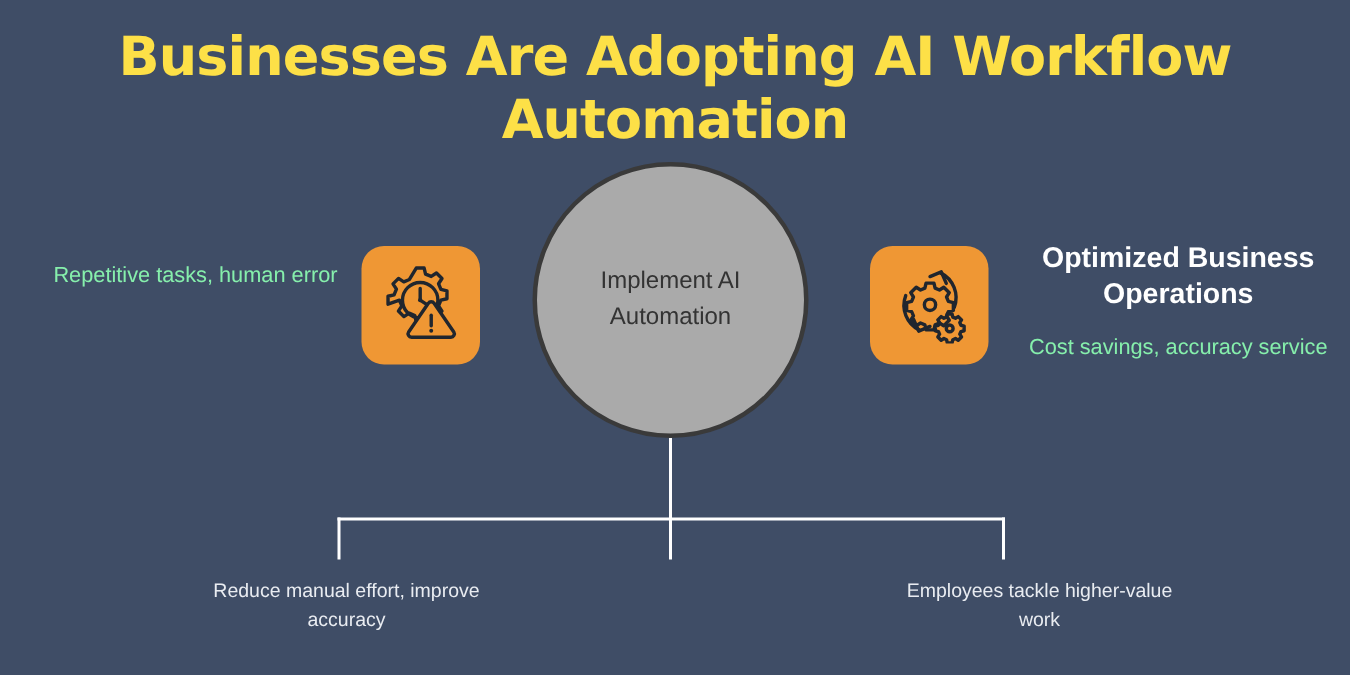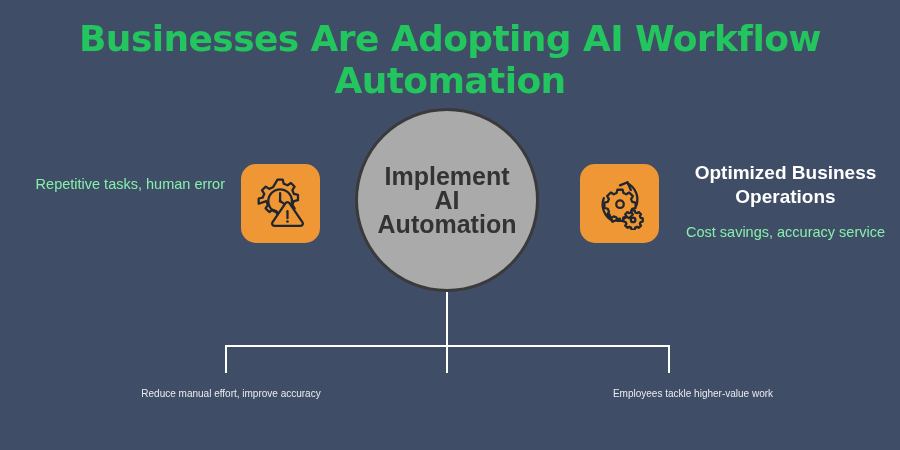--- a/index.html
+++ b/index.html
@@ -20,21 +20,21 @@
     overflow: hidden;
   }
 
   
   .title {
     position: absolute;
     top: 18px;
     left: 50px;
     width: 800px;
     text-align: center;
-    color: #22c55e;
+    color: #fde047;
     font-family: "DejaVu Sans", sans-serif;
     font-weight: bold;
     font-size: 36px;
     line-height: 42px;
     letter-spacing: -0.6px;
   }
 
   
   .center-circle {
     position: absolute;
@@ -45,22 +45,22 @@
     border-radius: 50%;
     background: #aaaaaa;
     border: 3px solid #3a3a3a;
     box-sizing: border-box;
     display: flex;
     align-items: center;
     justify-content: center;
   }
   .center-circle-label {
     color: #333333;
-    font-weight: bold;
-    font-size: 25px;
+    font-weight: normal;
+    font-size: 16px;
     line-height: 24px;
     text-align: center;
     width: 150px;
   }
 
   
   .icon-tile {
     position: absolute;
     width: 79px;
     height: 79px;
@@ -105,21 +105,21 @@
   .v-drop.d2 { left: 446px; }
   .v-drop.d3 { left: 668px; }
 
   
   .bottom-label {
     position: absolute;
     top: 384px;
     width: 200px;
     text-align: center;
     color: #e9ecf1;
-    font-size: 10px;
+    font-size: 13px;
     line-height: 19px;
   }
   .bottom-label.b1 { left: 131px; }
   .bottom-label.b2 { left: 347px; }
   .bottom-label.b3 { left: 593px; text-align: center; }
 </style>
 </head>
 <body>
 
 <div id="infographic">

